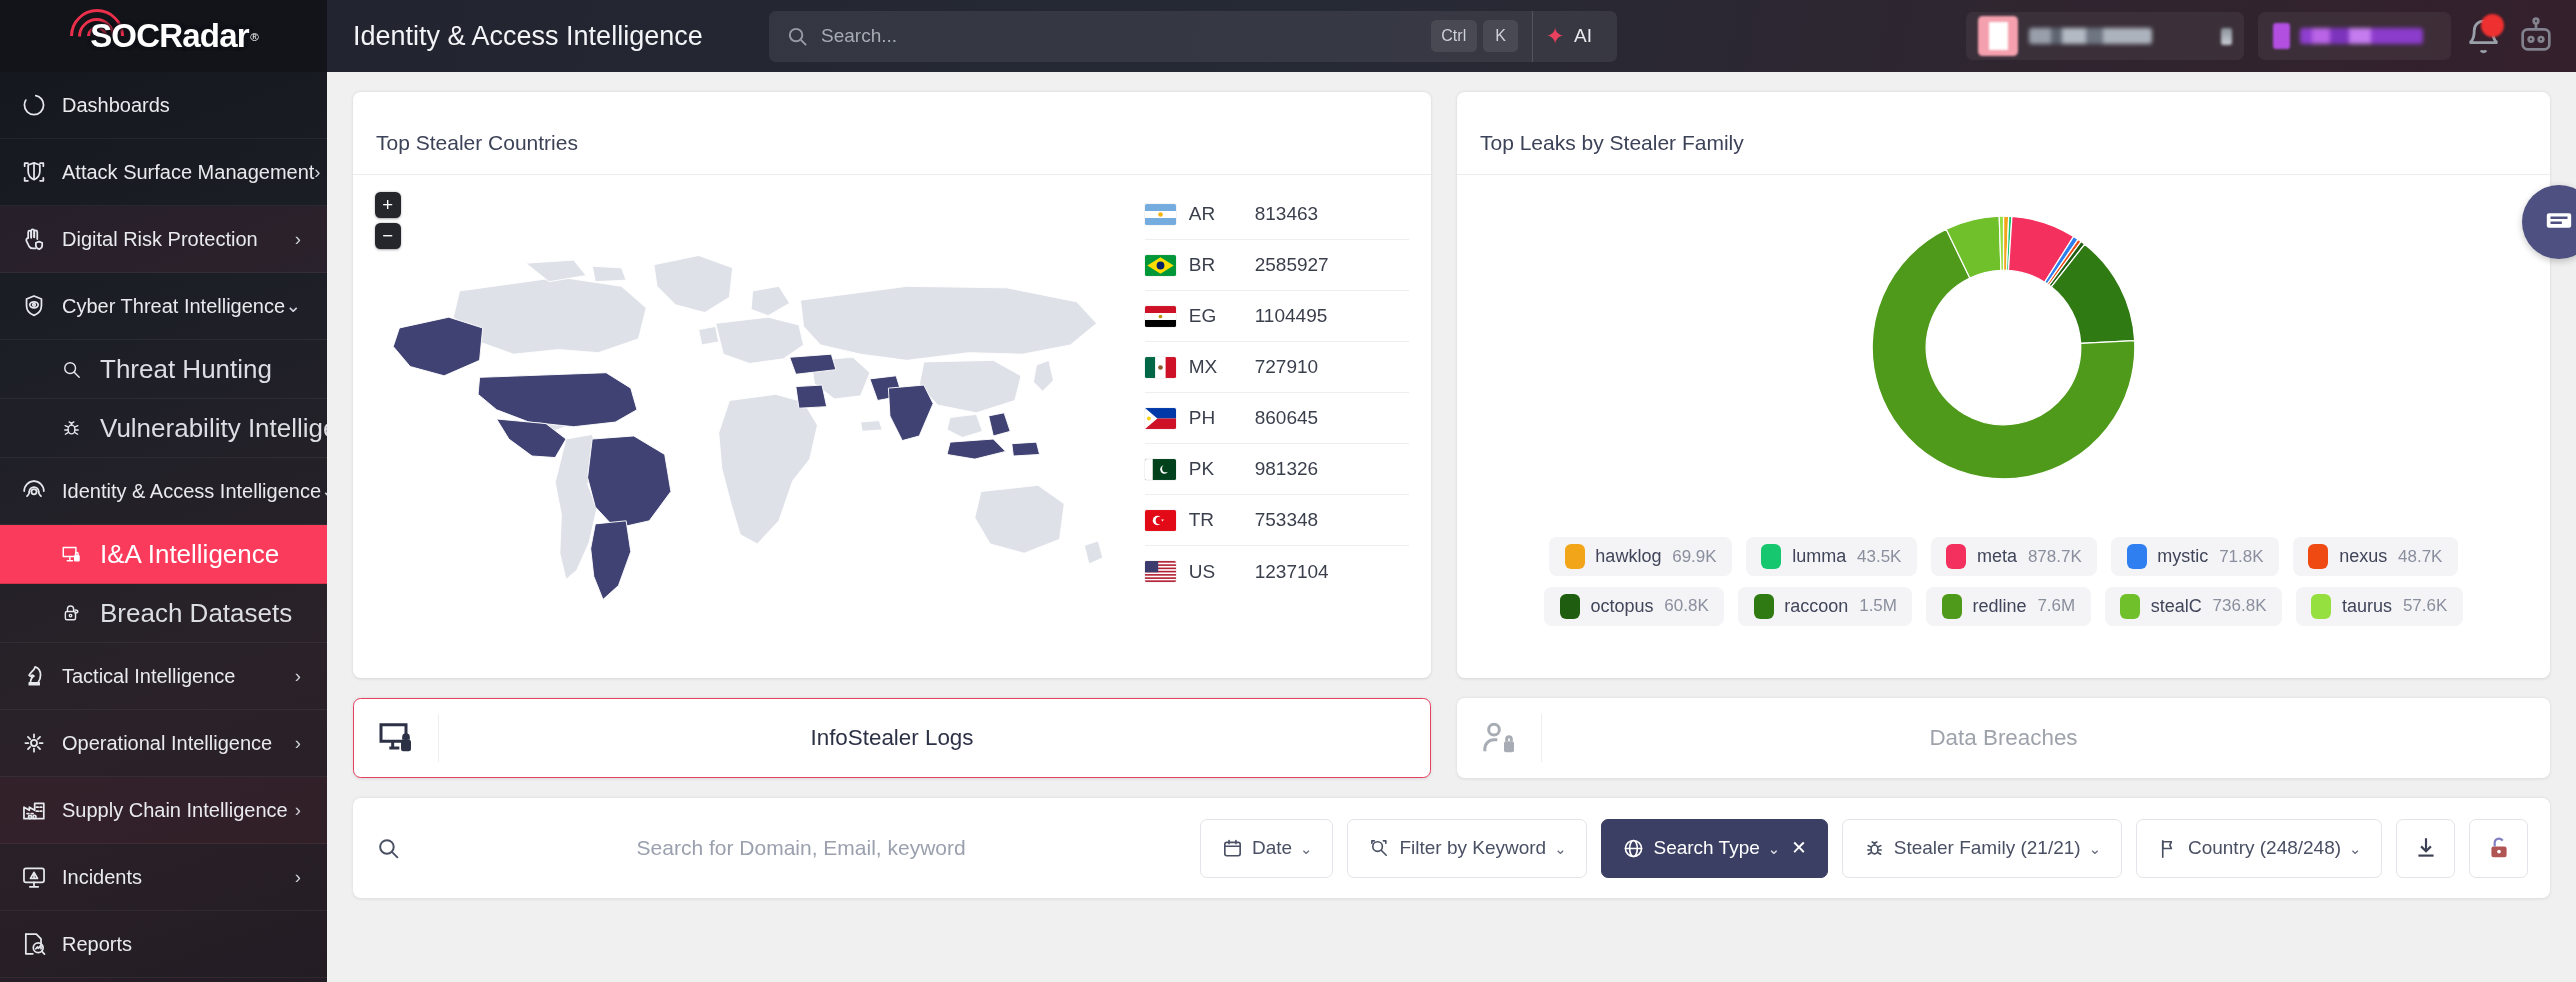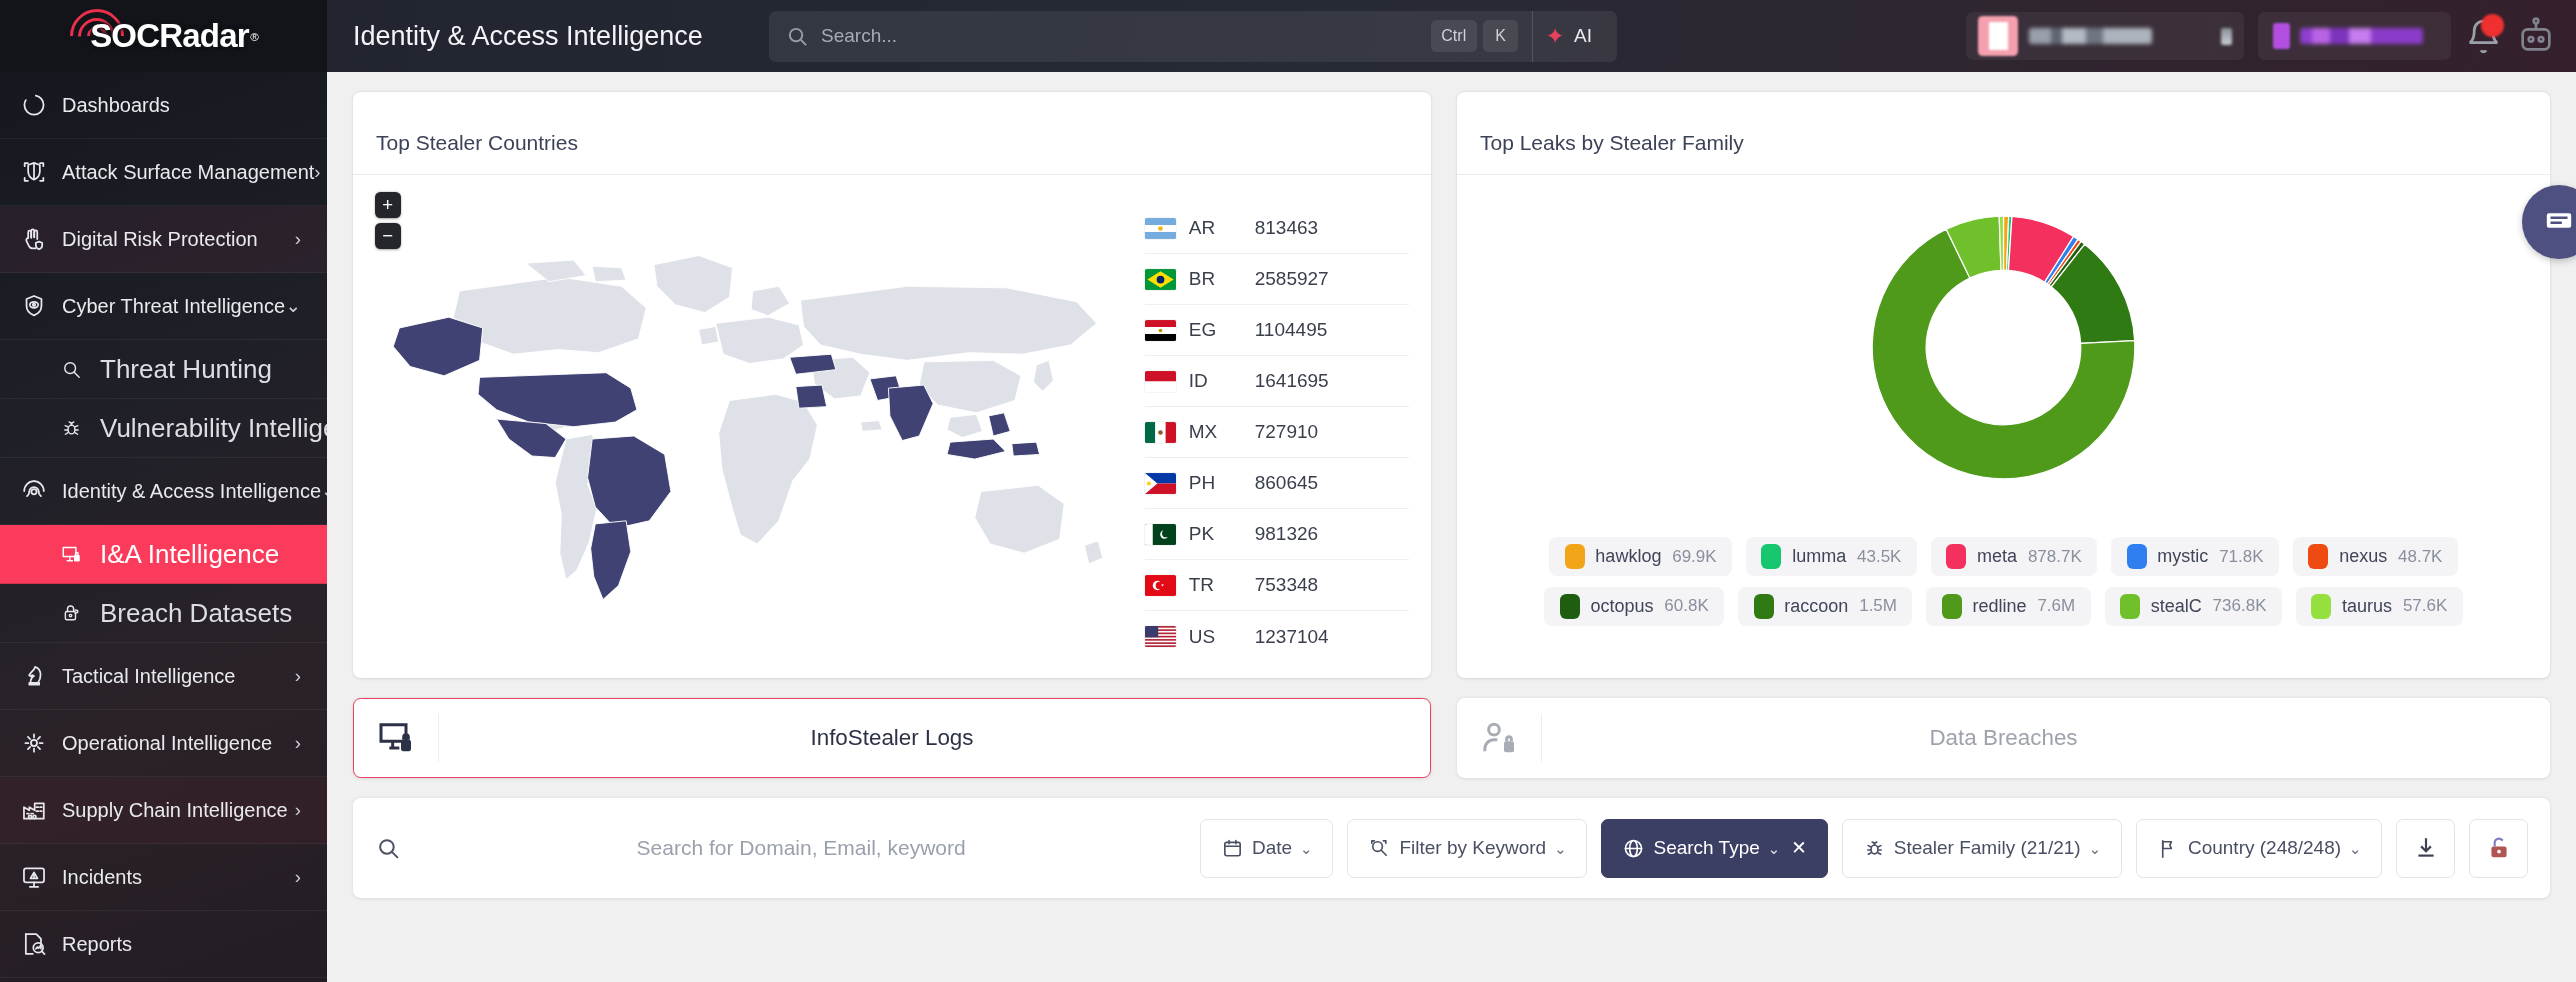--- a/index.html
+++ b/index.html
@@ -121,21 +121,21 @@
   .card-body { flex: 1 1 auto; position: relative; overflow:hidden; }
 
   
   .card-map { flex: 0 0 1078px; height: 586px; }
   .map-area { position:absolute; left:0; top:0; right: 285px; bottom:0; }
   .map-svg { position:absolute; left: 14px; top: 7.7px; width: 779px; height: 509px; }
   .zoom-ctrl { position:absolute; left: 21.6px; top: 17px; display:flex; flex-direction:column; gap: 5.4px; z-index:4; }
   .zbtn { width: 26px; height: 26px; border-radius: 5.4px; background:#24262c; color:#fff;
           display:flex; align-items:center; justify-content:center; font-size: 18.5px; line-height:1; cursor:pointer;
           box-shadow: 0 0.8px 2.3px rgba(0,0,0,.35); }
-  .ctable { position:absolute; right: 21.6px; top: 28px; width: 264px; }
+  .ctable { position:absolute; right: 21.6px; top: 14px; width: 264px; }
   .ctrow { display:flex; align-items:center; height: 51px; border-bottom: 0.8px solid #edeef1; }
   .ctrow:last-child { border-bottom: 0; }
   .flag { width: 31px; height: 21px; flex: 0 0 31px; margin-right: 12.3px; border-radius:1.5px; overflow:hidden;
           box-shadow: 0 0 0 0.8px rgba(0,0,0,.06); position:relative; }
   .ccode { font-size: 19px; color: #3a3f4c; width: 66px; flex:0 0 66px; }
   .cval  { font-size: 19px; color: #3a3f4c; }
 
   
   .card-donut { flex: 1 1 auto; height: 586px; }
   .donut-wrap { position:absolute; left:0; right:0; top: 10.8px; height: 324px; display:flex; align-items:center; justify-content:center; }
@@ -515,28 +515,20 @@
                 </div>
                 <div class="ctrow">
                   <span class="flag"><svg width="31" height="21" viewBox="0 0 40 27">
                       <rect width="40" height="9" fill="#ce1126"></rect>
                       <rect width="40" height="9" y="9" fill="#fff"></rect>
                       <rect width="40" height="9" y="18" fill="#000"></rect>
                       <circle cx="20" cy="13.5" r="2.4" fill="#c09300"></circle>
                     </svg></span>
                   <span class="ccode">EG</span>
                   <span class="cval">1104495</span>
-                </div>
-                <div class="ctrow">
-                  <span class="flag"><svg width="31" height="21" viewBox="0 0 40 27">
-                      <rect width="40" height="13.5" fill="#ce1126"></rect>
-                      <rect width="40" height="13.5" y="13.5" fill="#fff"></rect>
-                    </svg></span>
-                  <span class="ccode">ID</span>
-                  <span class="cval">1641695</span>
                 </div>
                 <div class="ctrow">
                   <span class="flag"><svg width="31" height="21" viewBox="0 0 40 27">
                       <rect width="13.3" height="27" fill="#006847"></rect>
                       <rect width="13.3" height="27" x="13.3" fill="#fff"></rect>
                       <rect width="13.4" height="27" x="26.6" fill="#ce1126"></rect>
                       <circle cx="20" cy="13.5" r="3" fill="#8b5a2b"></circle>
                     </svg></span>
                   <span class="ccode">MX</span>
                   <span class="cval">727910</span>

